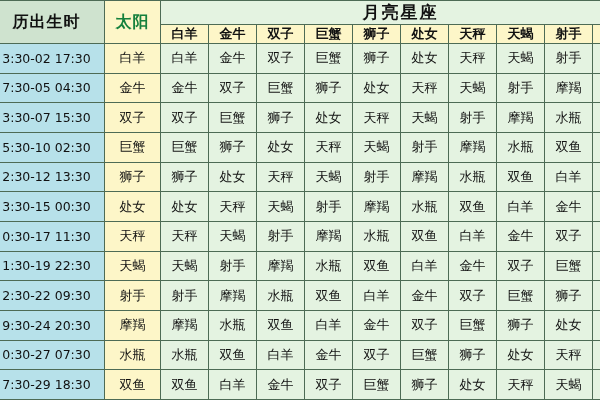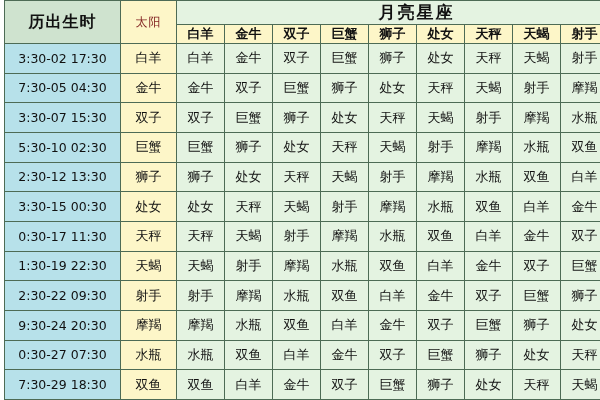--- a/index.html
+++ b/index.html
@@ -10,21 +10,20 @@
     overflow: hidden;
     background: #ffffff;
     font-family: "DejaVu Sans", "Liberation Sans", sans-serif;
   }
   #sheet {
     width: 574px;
     height: 400px;
     position: relative;
     background: #ffffff;
     box-sizing: border-box;
-    margin-left: 16px;
   }
   table.zodiac {
     border-collapse: collapse;
     table-layout: fixed;
     width: 612px;
     height: 400px;
     margin-left: -12px;
     font-size: 12px;
   }
   table.zodiac td, table.zodiac th {
@@ -38,23 +37,23 @@
   
   th.hdr-date {
     background: #cfe3cf;
     color: #111111;
     font-weight: bold;
     font-size: 16px;
     letter-spacing: 1px;
   }
   th.hdr-sun {
     background: #fdf6c8;
-    color: #7f1d1d;
-    font-weight: normal;
-    font-size: 12px;
+    color: #15803d;
+    font-weight: bold;
+    font-size: 16px;
     letter-spacing: 1px;
   }
   th.hdr-moon {
     background: #e4f3e1;
     color: #111111;
     font-weight: bold;
     font-size: 17px;
     letter-spacing: 2px;
   }
   th.sign-head {

